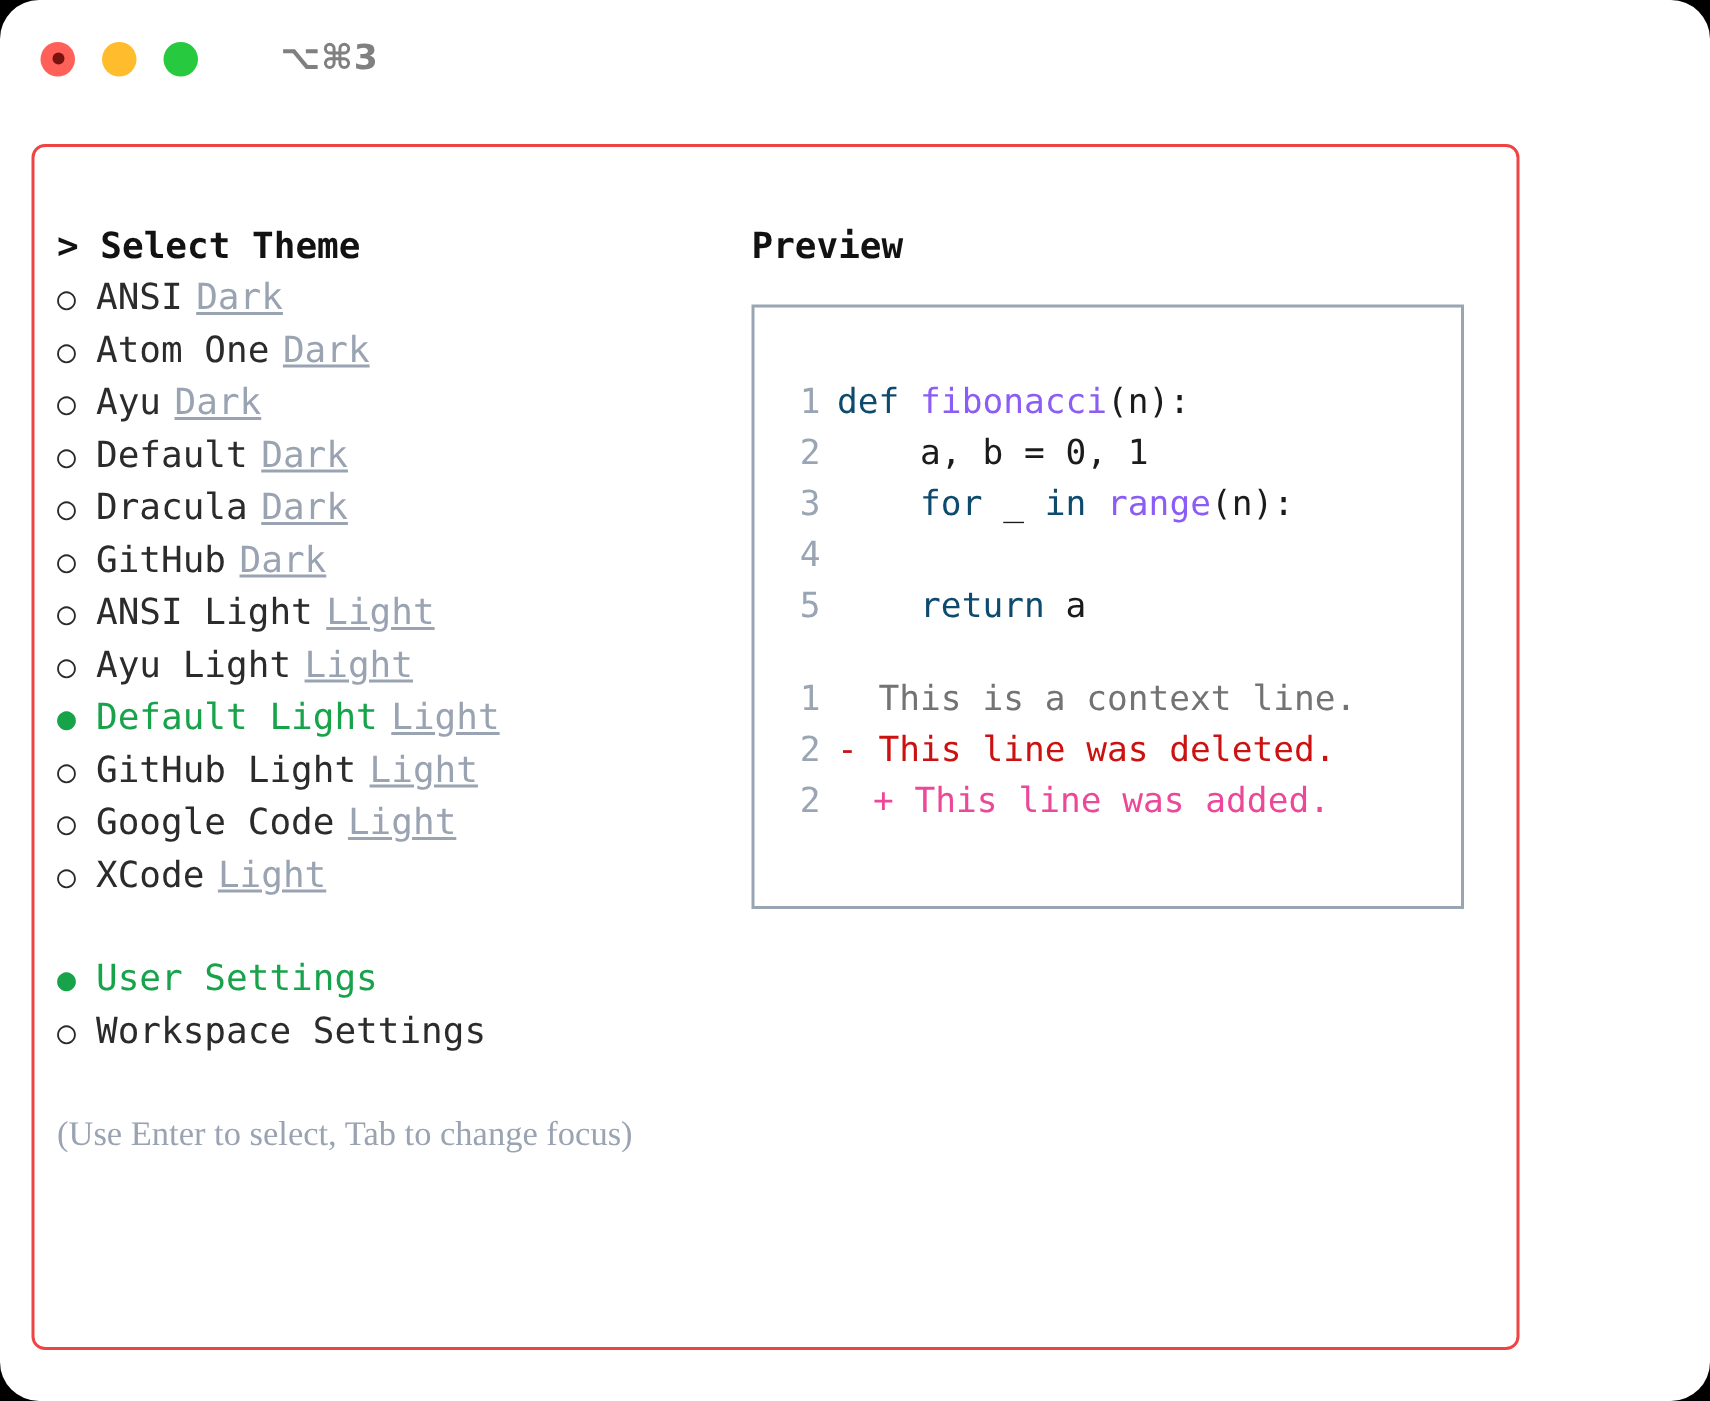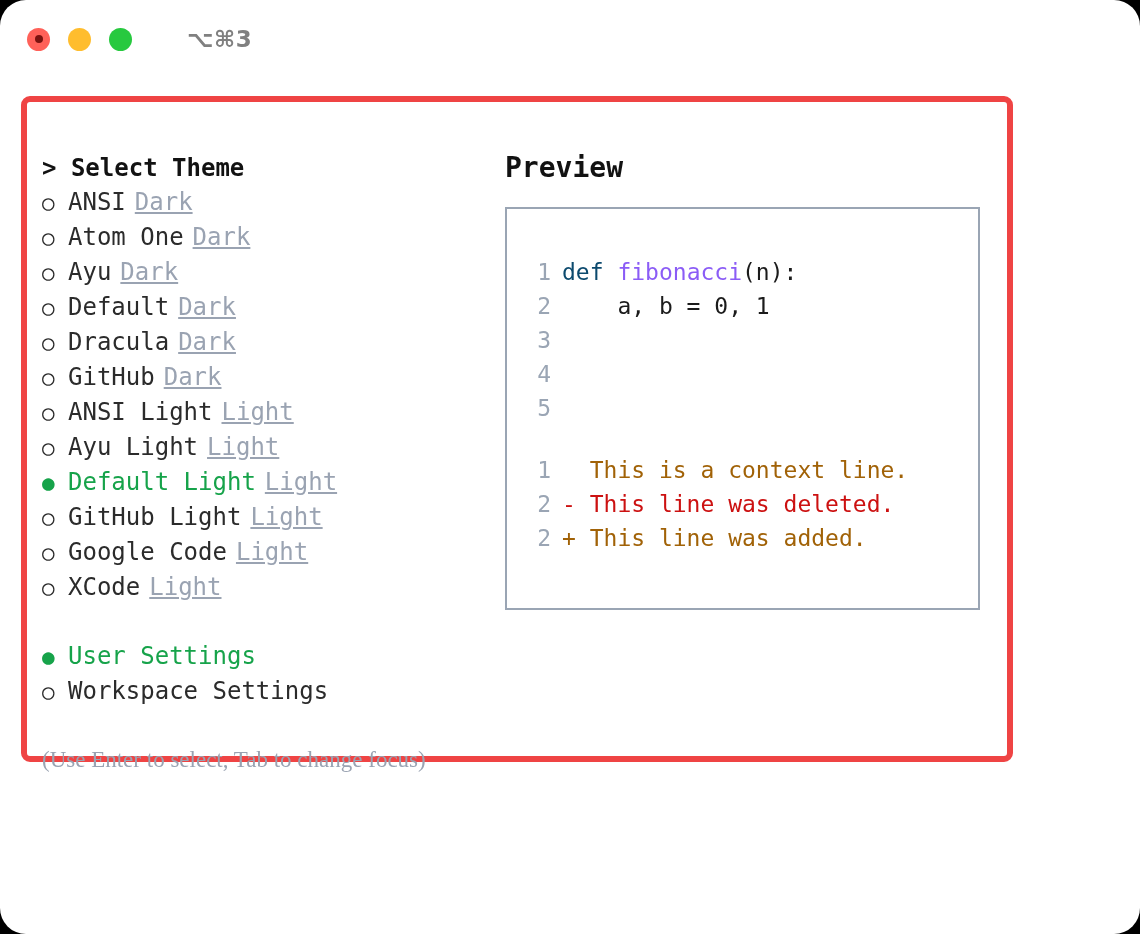--- a/index.html
+++ b/index.html
@@ -65,22 +65,22 @@
     letter-spacing: 0.5px;
     font-family: "DejaVu Sans", sans-serif;
   }
 
   
   .panel {
     position: absolute;
     left: 21px;
     top: 96px;
     width: 992px;
-    height: 666px;
-    border: 6px solid #ef4444;
+    height: 804px;
+    border: 2px solid #ef4444;
     border-radius: 9px;
     box-sizing: border-box;
     background: #ffffff;
   }
 
   .columns {
     position: absolute;
     left: 0; top: 0;
     width: 100%;
     height: 100%;
@@ -145,21 +145,21 @@
   }
 
   
   .right-col {
     position: absolute;
     left: 478px;
     top: 49px;
     width: 500px;
   }
   .preview-title {
-    font-size: 28px;
+    font-size: 24px;
     font-weight: 700;
     color: #121212;
     line-height: 34px;
   }
   .preview-box {
     margin-top: 22px;
     width: 475px;
     height: 403px;
     border: 2px solid #9aa5b4;
     box-sizing: border-box;
@@ -176,23 +176,23 @@
   .lineno {
     width: 26px;
     flex: none;
     text-align: right;
     color: #9aa5b4;
     padding-right: 11px;
   }
   .code-text { color: #1b1b1b; }
   .kw  { color: #0c4a6e; }
   .fn  { color: #8b5cf6; }
-  .ctx { color: #a16207; }
+  .ctx { color: #737373; }
   .del { color: #cc1111; }
-  .add { color: #a16207; }
+  .add { color: #ec4899; margin-left: 24px; }
   .code-gap { height: 28px; }
 </style>
 </head>
 <body>
 
 <div class="page">
 
   <div class="titlebar">
     <div class="lights">
       <div class="light red"></div>
@@ -235,23 +235,23 @@
         <div class="hint">(Use Enter to select, Tab to change focus)</div>
       </div>
 
       <div class="right-col">
         <div class="preview-title">Preview</div>
 
         <div class="preview-box">
           <div id="code-block">
               <div class="code-line"><span class="lineno">1</span><span class="code-text"><span class="kw">def </span><span class="fn">fibonacci</span><span>(n):</span></span></div>
               <div class="code-line"><span class="lineno">2</span><span class="code-text"><span>    a, b = 0, 1</span></span></div>
-              <div class="code-line"><span class="lineno">3</span></div>
+              <div class="code-line"><span class="lineno">3</span><span class="code-text"><span>    </span><span class="kw">for</span><span> _ </span><span class="kw">in</span><span> </span><span class="fn">range</span><span>(n):</span></span></div>
               <div class="code-line"><span class="lineno">4</span></div>
-              <div class="code-line"><span class="lineno">5</span></div>
+              <div class="code-line"><span class="lineno">5</span><span class="code-text"><span>    </span><span class="kw">return</span><span> a</span></span></div>
             </div>
           <div class="code-gap"></div>
           <div id="diff-block">
               <div class="code-line"><span class="lineno">1</span><span class="code-text"><span class="ctx">  This is a context line.</span></span></div>
               <div class="code-line"><span class="lineno">2</span><span class="code-text"><span class="del">- This line was deleted.</span></span></div>
               <div class="code-line"><span class="lineno">2</span><span class="code-text"><span class="add">+ This line was added.</span></span></div>
             </div>
         </div>
       </div>
 

